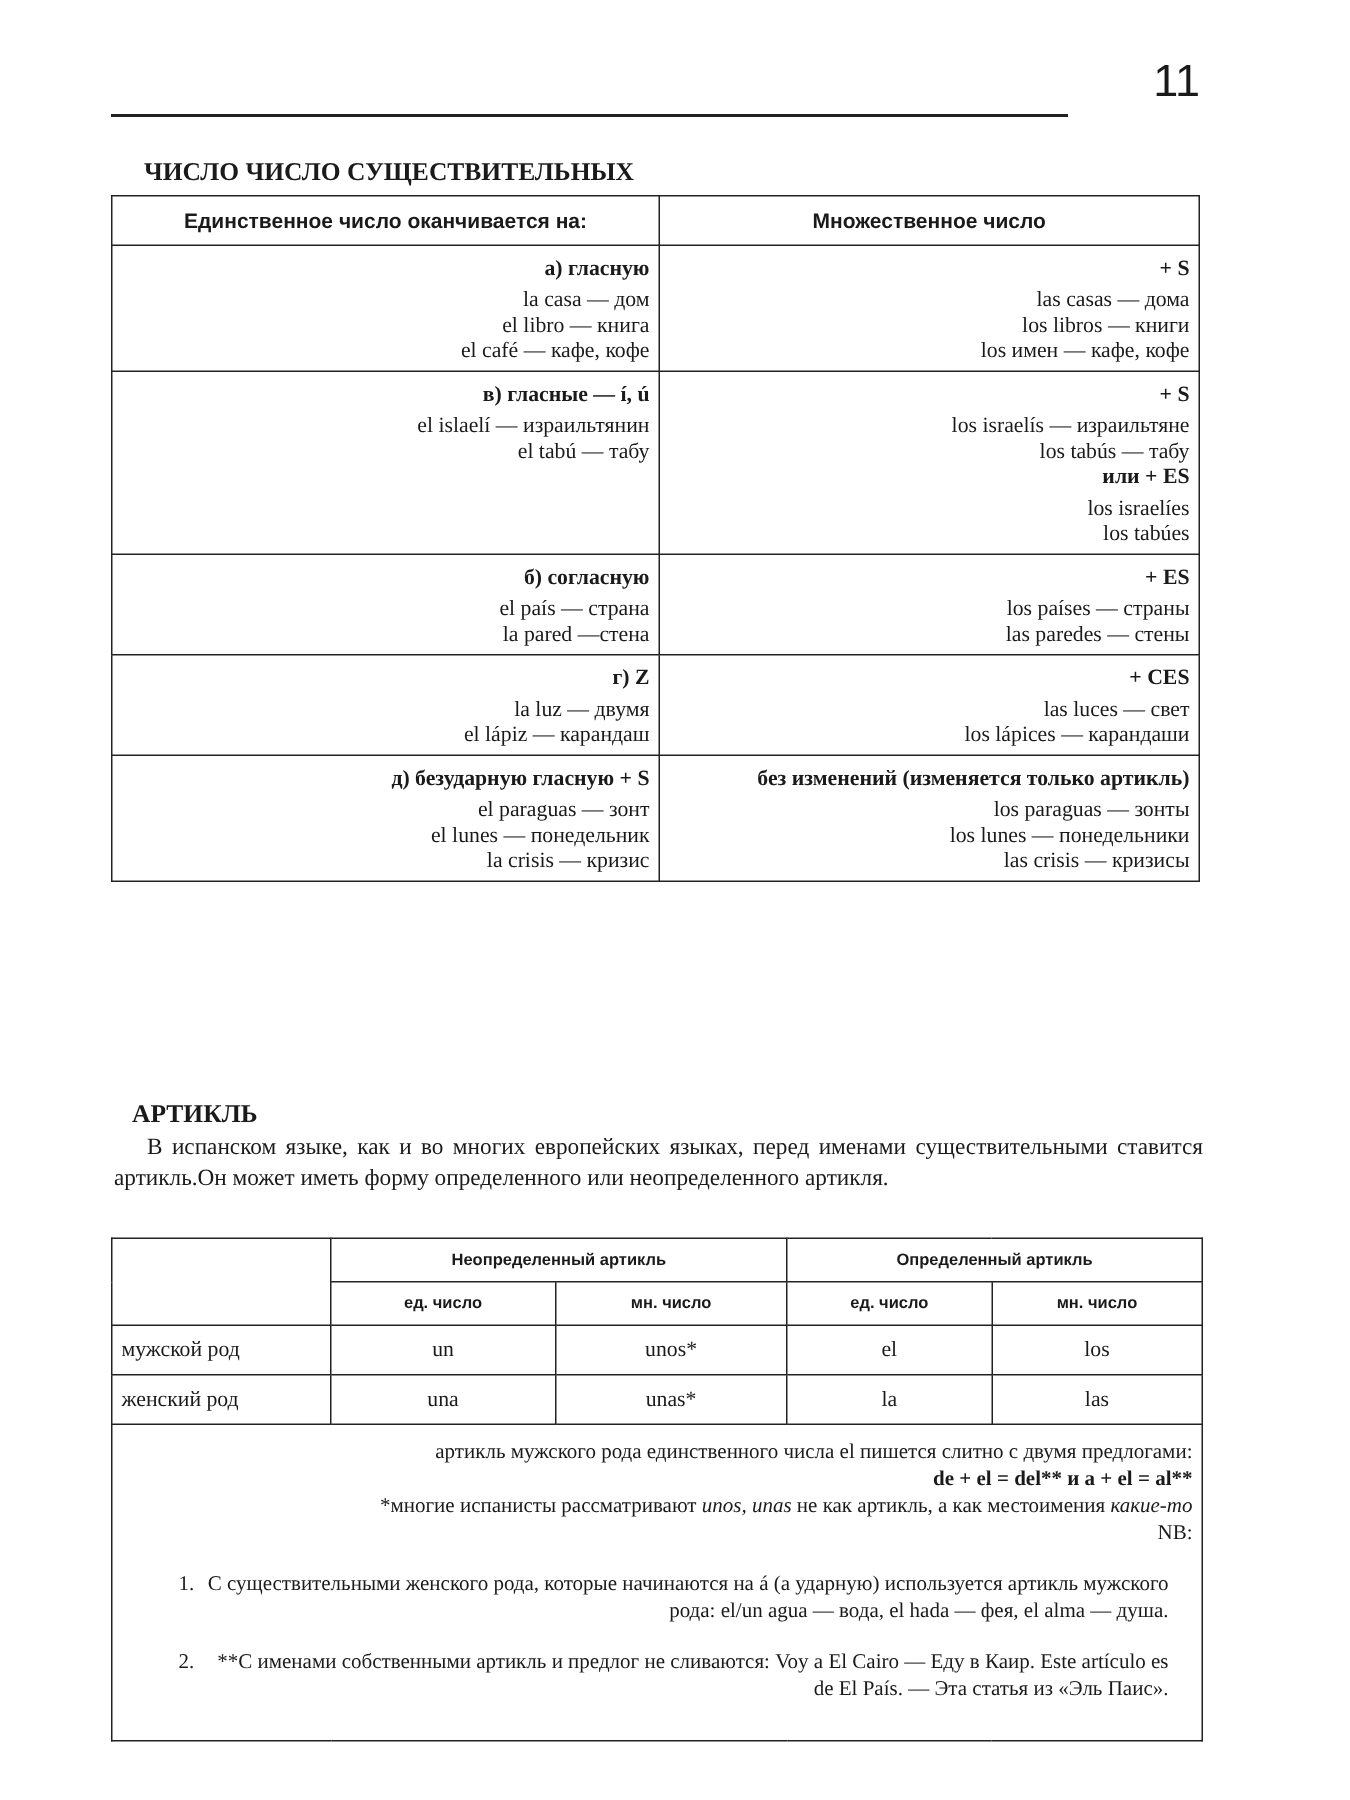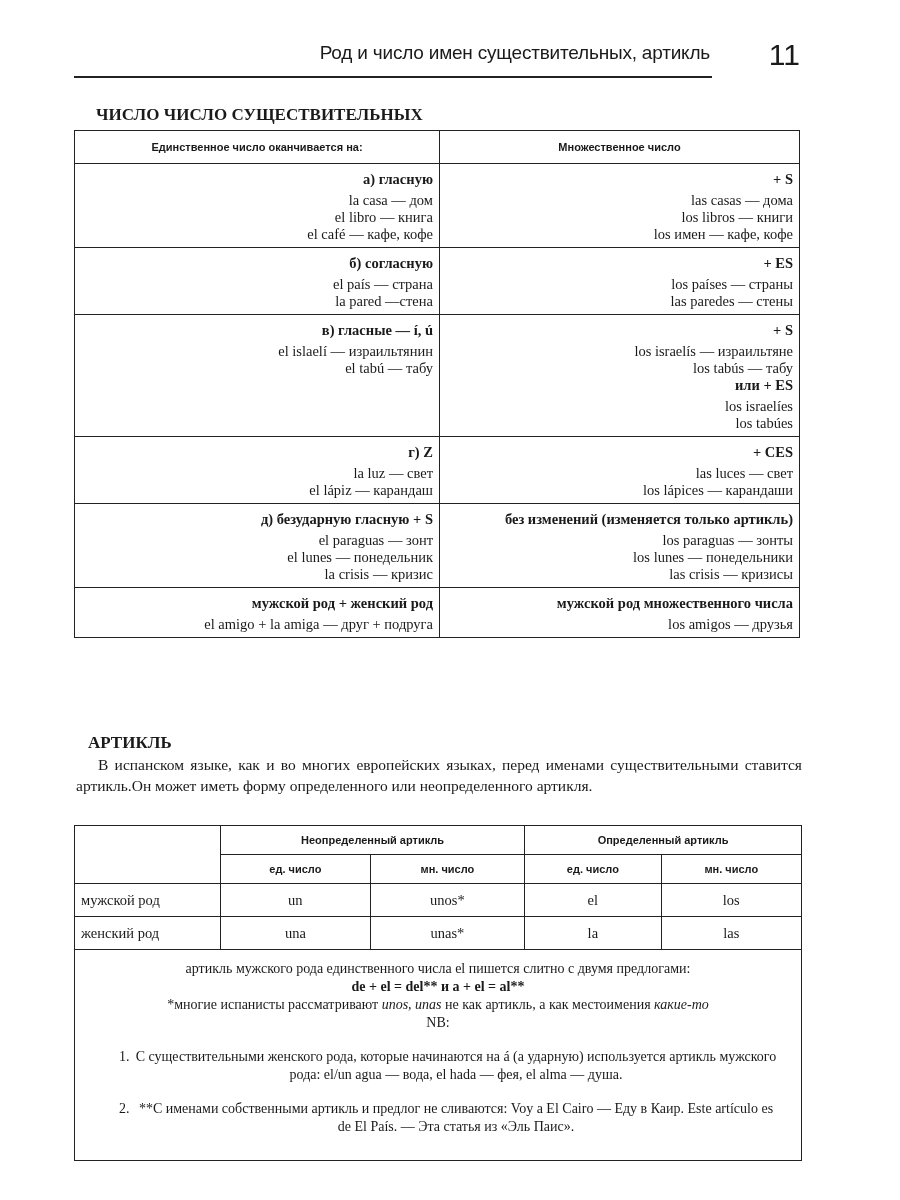--- a/index.html
+++ b/index.html
@@ -10,45 +10,44 @@
                   font-size: 19px; letter-spacing: -0.2px; }
   .header-rule { position: absolute; left: 0; top: 38px; width: 638px; height: 2px; background: #222; }
   .page-num { position: absolute; right: 14px; top: 0px; font-family: "Liberation Sans", sans-serif; font-size: 30px; text-align: center; }
 
   .section-title { position: absolute; font-family: "Liberation Serif", serif; font-weight: bold; font-size: 17px; }
   #s1-title { left: 96px; top: 105px; }
 
   table { border-collapse: collapse; position: absolute; }
   td, th { border: 1.5px solid #222; vertical-align: top; text-align: right; }
   #num-table { left: 74px; top: 130px; width: 726px; }
-  #num-table th { font-family: "Liberation Sans", sans-serif; font-size: 11px; font-weight: bold; height: 30px;
+  #num-table th { font-family: "Liberation Sans", sans-serif; font-size: 14px; font-weight: bold; height: 30px;
                   vertical-align: middle; text-align: center; }
   #num-table td { font-family: "Liberation Serif", serif; font-size: 14.5px; line-height: 17px; padding: 7px 6px 4px 6px; }
   #num-table td.c1 { width: 352px; }
   .b { font-weight: bold; display: block; margin-bottom: 4px; }
   .line { display: block; }
 
   #s2-title { left: 88px; top: 733px; }
   .para { position: absolute; left: 76px; top: 754px; width: 726px; font-family: "Liberation Serif", serif;
           font-size: 15.5px; line-height: 21px; text-indent: 22px; text-align: justify; }
 
   #art-table { left: 74px; top: 825px; width: 728px; }
   #art-table th { font-family: "Liberation Sans", sans-serif; font-size: 11px; font-weight: bold; text-align: center;
                   vertical-align: middle; height: 26px; }
   #art-table td { font-family: "Liberation Serif", serif; font-size: 14.5px; height: 30px; vertical-align: middle; text-align: center; }
   #art-table td.rowlabel { text-align: left; padding-left: 6px; width: 138px; margin-left: 40px; }
-  #art-table td.notes { text-align: center; vertical-align: top; padding: 10px 6px 8px 6px; font-size: 14px; line-height: 18px; height: auto; }
+  #art-table td.notes { text-align: right; vertical-align: top; padding: 10px 6px 8px 6px; font-size: 14px; line-height: 18px; height: auto; }
   .notes ol { margin: 0; padding-left: 36px; }
   .notes li { margin: 16px; }
 </style>
 </head>
 <body>
 
 <div class="header">
-  <div class="header-title">Род и число имен существительных, артикль</div>
   <div class="header-rule"></div>
   <div class="page-num">11</div>
 </div>
 
 <div class="section-title" id="s1-title">ЧИСЛО ЧИСЛО СУЩЕСТВИТЕЛЬНЫХ</div>
 
 <table id="num-table">
   <thead>
     <tr>
       <th>Единственное число оканчивается на:</th>
@@ -65,79 +64,69 @@
         </td>
         <td>
           <span class="b">+ S</span>
           <span class="line">las casas — дома</span>
           <span class="line">los libros — книги</span>
           <span class="line">los имен — кафе, кофе</span>
         </td>
       </tr>
       <tr>
         <td class="c1">
-          <span class="b">б) согласную</span>
-          <span class="line">el país — страна</span>
-          <span class="line">la pared —стена</span>
-        </td>
-        <td>
-          <span class="b">+ ES</span>
-          <span class="line">los países — страны</span>
-          <span class="line">las paredes — стены</span>
-        </td>
-      </tr>
-      <tr>
-        <td class="c1">
           <span class="b">в) гласные — í, ú</span>
           <span class="line">el islaelí — израильтянин</span>
           <span class="line">el tabú — табу</span>
         </td>
         <td>
           <span class="b">+ S</span>
           <span class="line">los israelís — израильтяне</span>
           <span class="line">los tabús — табу</span>
           <span class="b">или + ES</span>
           <span class="line">los israelíes</span>
           <span class="line">los tabúes</span>
         </td>
       </tr>
       <tr>
         <td class="c1">
+          <span class="b">б) согласную</span>
+          <span class="line">el país — страна</span>
+          <span class="line">la pared —стена</span>
+        </td>
+        <td>
+          <span class="b">+ ES</span>
+          <span class="line">los países — страны</span>
+          <span class="line">las paredes — стены</span>
+        </td>
+      </tr>
+      <tr>
+        <td class="c1">
           <span class="b">г) Z</span>
-          <span class="line">la luz — свет</span>
+          <span class="line">la luz — двумя</span>
           <span class="line">el lápiz — карандаш</span>
         </td>
         <td>
           <span class="b">+ CES</span>
           <span class="line">las luces — свет</span>
           <span class="line">los lápices — карандаши</span>
         </td>
       </tr>
       <tr>
         <td class="c1">
           <span class="b">д) безударную гласную + S</span>
           <span class="line">el paraguas — зонт</span>
           <span class="line">el lunes — понедельник</span>
           <span class="line">la crisis — кризис</span>
         </td>
         <td>
           <span class="b">без изменений (изменяется только артикль)</span>
           <span class="line">los paraguas — зонты</span>
           <span class="line">los lunes — понедельники</span>
           <span class="line">las crisis — кризисы</span>
-        </td>
-      </tr>
-      <tr>
-        <td class="c1">
-          <span class="b">мужской род + женский род</span>
-          <span class="line">el amigo + la amiga — друг + подруга</span>
-        </td>
-        <td>
-          <span class="b">мужской род множественного числа</span>
-          <span class="line">los amigos — друзья</span>
         </td>
       </tr>
     </tbody>
 </table>
 
 <div class="section-title" id="s2-title">АРТИКЛЬ</div>
 <div class="para">В испанском языке, как и во многих европейских языках, перед именами существительными ставится артикль.Он может иметь форму определенного или неопределенного артикля.</div>
 
 <table id="art-table">
   <tbody>

